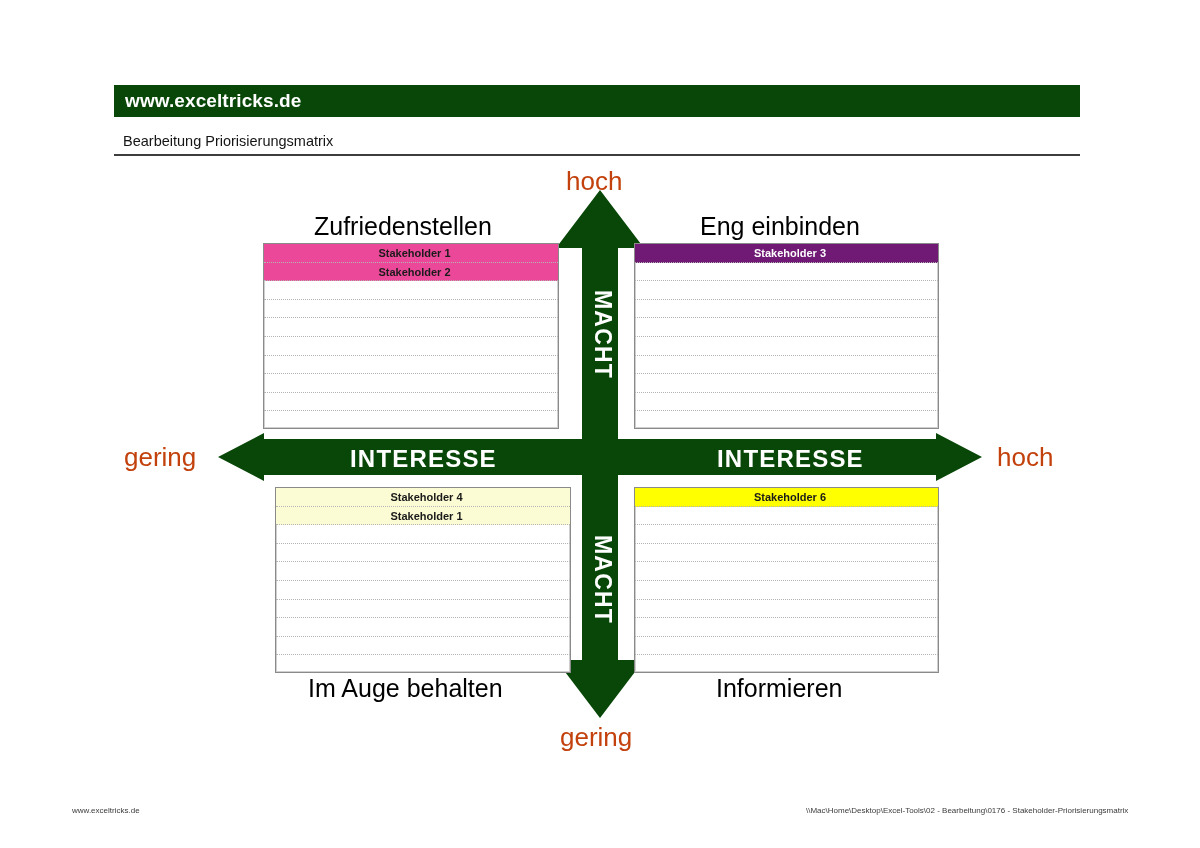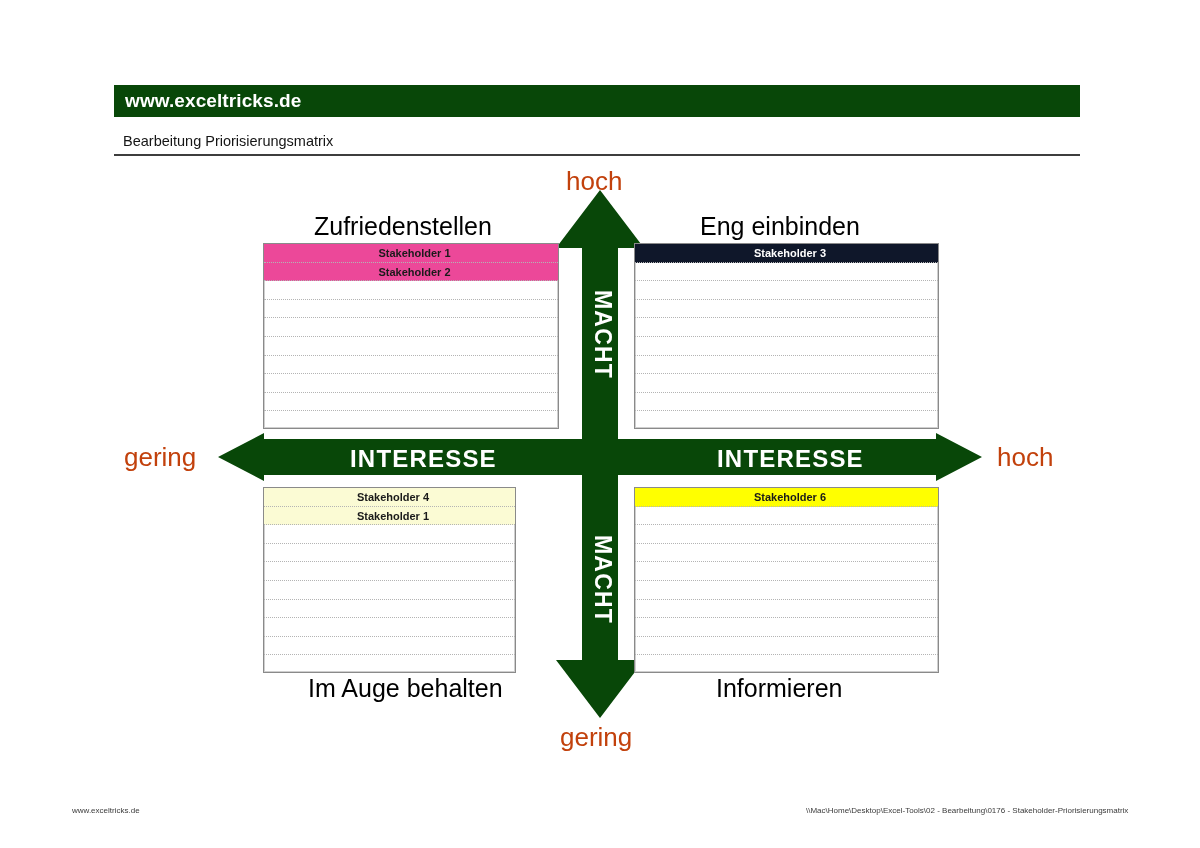--- a/index.html
+++ b/index.html
@@ -104,37 +104,37 @@
   
   .sbox {
     position: absolute;
     background: #ffffff;
     border: 1px solid #8a8a8a;
     box-shadow: 0 0 0 1px #cfcfcf inset;
     overflow: hidden;
   }
   #box-tl { left: 263px; top: 243px; width: 296px; height: 186px; }
   #box-tr { left: 634px; top: 243px; width: 305px; height: 186px; }
-  #box-bl { left: 263px; top: 487px; width: 253px; height: 186px; }
+  #box-bl { left: 275px; top: 487px; width: 296px; height: 186px; }
   #box-br { left: 634px; top: 487px; width: 305px; height: 186px; }
 
   .srow {
     height: 18.6px;
     line-height: 18.6px;
     border-bottom: 1px dotted #b4b4b4;
     font-size: 11px;
     font-weight: bold;
     color: #1a1a1a;
     padding-left: 7px;
     white-space: nowrap;
     overflow: hidden;
   }
   .srow:last-child { border-bottom: none; }
   .srow.filled-orange { background: #ec4899; }
-  .srow.filled-red    { background: #0f172a; color: #ffffff; }
+  .srow.filled-red    { background: #701a75; color: #ffffff; }
   .srow.filled-pale   { background: #fbfbd4; }
   .srow.filled-yellow { background: #ffff00; }
 
   
   .footer-text {
     position: absolute;
     font-size: 8px;
     color: #3a3a3a;
     white-space: nowrap;
   }

